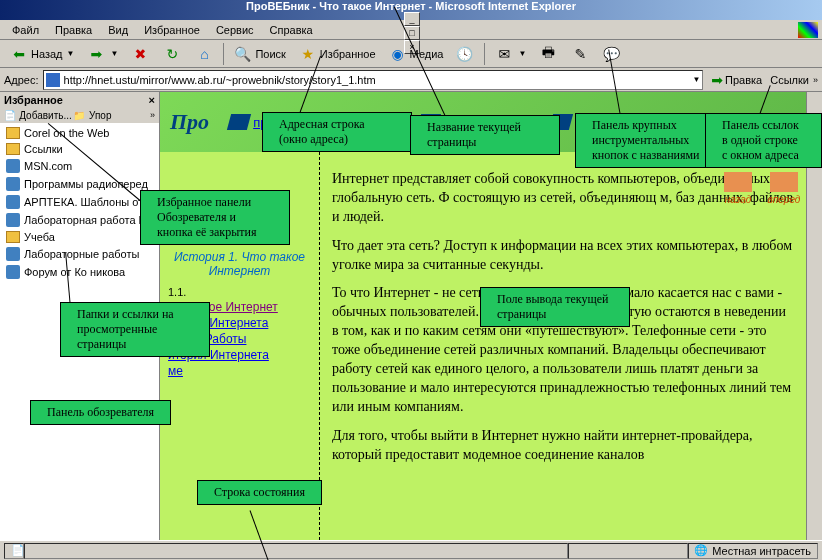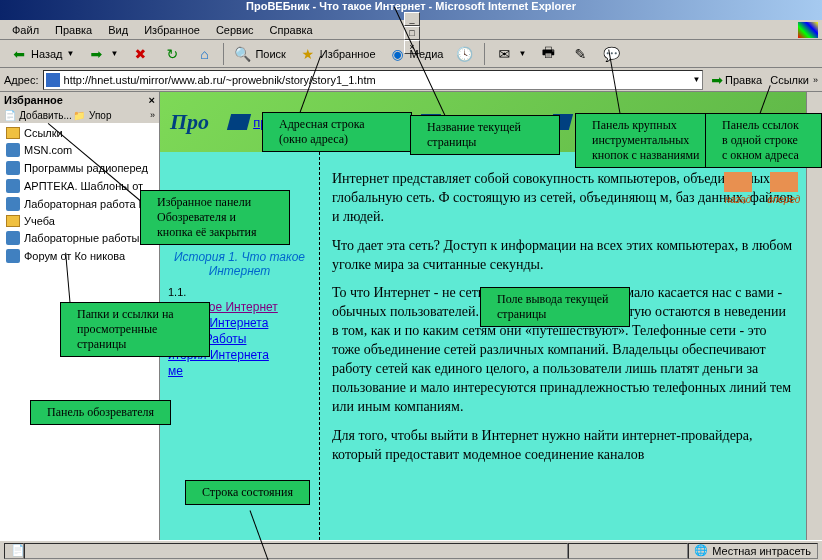--- a/index.html
+++ b/index.html
@@ -28,21 +28,21 @@
 
 .fav-panel { width: 160px; background: #d4d0c8; border-right: 1px solid #808080; display: flex; flex-direction: column; }
 .fav-header { background: #d4d0c8; padding: 2px 4px; display: flex; align-items: center; font-weight: bold; }
 .fav-close { margin-left: auto; font-weight: bold; cursor: pointer; }
 .fav-toolbar { padding: 2px 4px; display: flex; gap: 2px; font-size: 10px; }
 .fav-list { background: #fff; flex: 1; overflow: auto; padding: 2px; }
 .fav-item { padding: 2px 4px; display: flex; align-items: center; gap: 4px; }
 .fav-folder { width: 14px; height: 12px; background: #f0c040; border: 1px solid #b08020; }
 .fav-link { width: 14px; height: 14px; background: #4080c0; border-radius: 2px; }
 
-.content { flex: 1; background: #5eead4; position: relative; display: flex; }
+.content { flex: 1; background: #bef264; position: relative; display: flex; }
 .content-sidebar { width: 160px; border-right: 1px dashed #000; padding: 8px; }
 .content-main { flex: 1; padding: 8px 12px; overflow: auto; }
 
 .site-header { height: 60px; background: linear-gradient(135deg, #7ed957, #5fb848); display: flex; align-items: center; padding: 0 10px; gap: 20px; position: relative; }
 .site-logo { font-family: cursive; font-size: 22px; font-style: italic; color: #004080; font-weight: bold; }
 .site-nav { display: flex; gap: 20px; align-items: center; }
 .site-nav-item { color: #0000ee; text-decoration: underline; font-size: 13px; display: flex; align-items: center; gap: 4px; }
 .site-nav-icon { width: 20px; height: 16px; background: #004080; transform: skewX(-15deg); }
 
 .toc-link { color: #0000ee; text-decoration: underline; display: block; margin: 2px 0; font-size: 12px; }
@@ -159,20 +159,24 @@
     <div class="fav-header">
       <span>Избранное</span>
       <span class="fav-close">×</span>
     </div>
     <div class="fav-toolbar">
       <span>📄 <span>Добавить...</span></span>
       <span>📁 <span>Упор</span></span>
       <span style="font-size:9px;margin-left:auto">»</span>
     </div>
     <div class="fav-list" id="fav-list">
+        <div class="fav-item">
+          <span class="fav-folder"></span>
+          <span>Corel on the Web</span>
+        </div>
         <div class="fav-item">
           <span class="fav-folder"></span>
           <span>Ссылки</span>
         </div>
         <div class="fav-item">
           <span class="fav-link"></span>
           <span>MSN.com</span>
         </div>
         <div class="fav-item">
           <span class="fav-link"></span>
@@ -260,21 +264,21 @@
   </div>
 </div>
 
 <div class="callout" style="left:262px;top:112px">Адресная строка (окно адреса)</div>
 <div class="callout" style="left:410px;top:115px">Название текущей страницы</div>
 <div class="callout" style="left:575px;top:113px">Панель крупных инструментальных кнопок с названиями</div>
 <div class="callout" style="left:705px;top:113px">Панель ссылок в одной строке с окном адреса</div>
 <div class="callout" style="left:140px;top:190px">Избранное панели Обозревателя и кнопка её закрытия</div>
 <div class="callout" style="left:60px;top:302px">Папки и ссылки на просмотренные страницы</div>
 <div class="callout" style="left:30px;top:400px">Панель обозревателя</div>
-<div class="callout" style="left:185px;top:480px">Строка состояния</div>
+<div class="callout" style="left:197px;top:480px">Строка состояния</div>
 <div class="callout" style="left:480px;top:287px">Поле вывода текущей страницы</div>
 
 <div class="callout-line" style="left:300px;top:112px;width:60px;transform:rotate(-70deg)"></div>
 <div class="callout-line" style="left:445px;top:115px;width:120px;transform:rotate(-115deg)"></div>
 <div class="callout-line" style="left:620px;top:113px;width:65px;transform:rotate(-100deg)"></div>
 <div class="callout-line" style="left:760px;top:113px;width:30px;transform:rotate(-70deg)"></div>
 <div class="callout-line" style="left:140px;top:200px;width:120px;transform:rotate(-140deg)"></div>
 <div class="callout-line" style="left:70px;top:302px;width:50px;transform:rotate(-95deg)"></div>
 <div class="callout-line" style="left:250px;top:510px;width:70px;transform:rotate(70deg)"></div>
 

